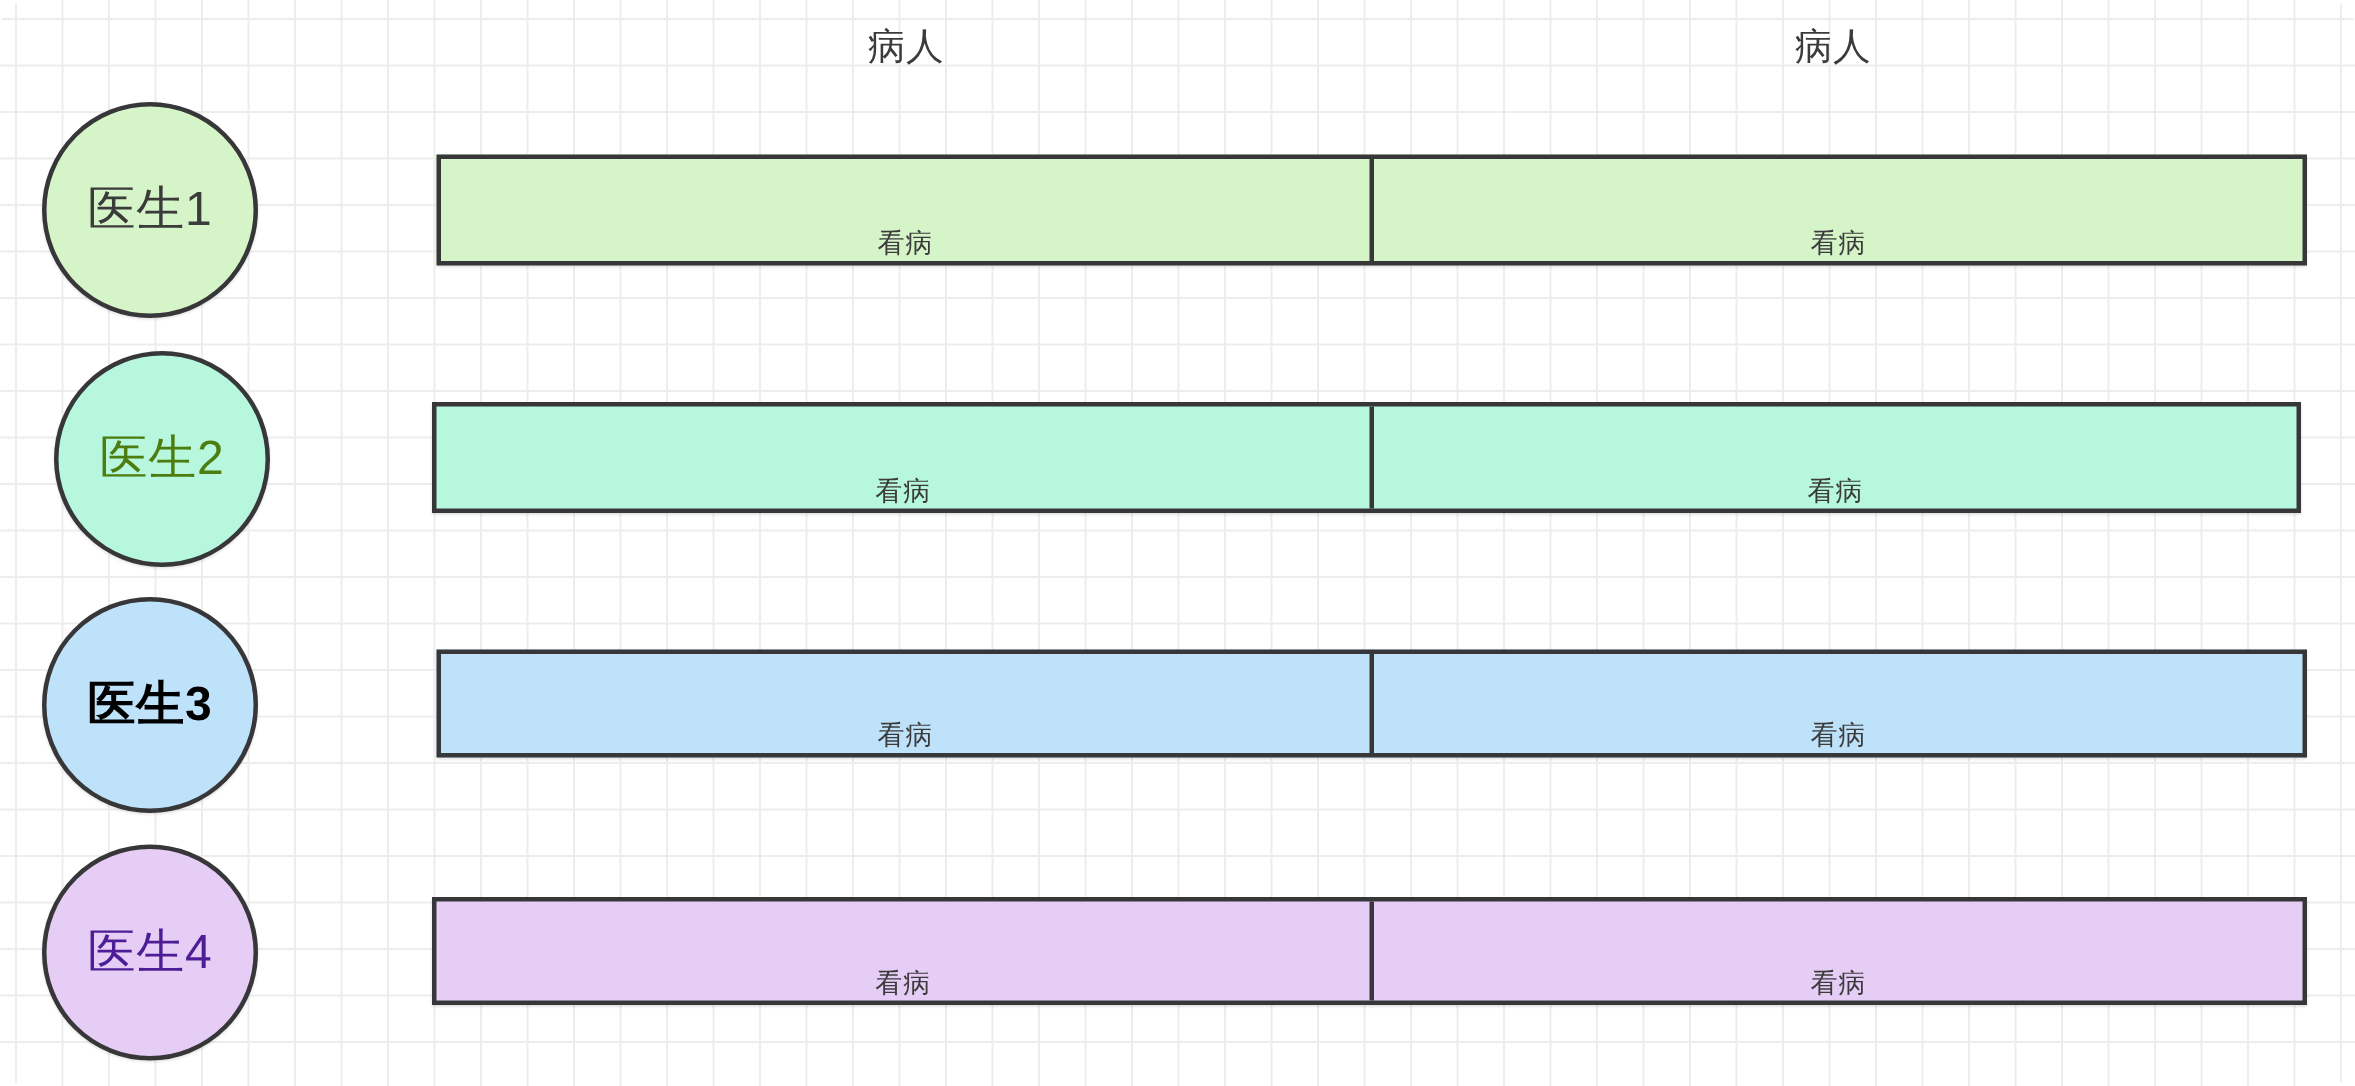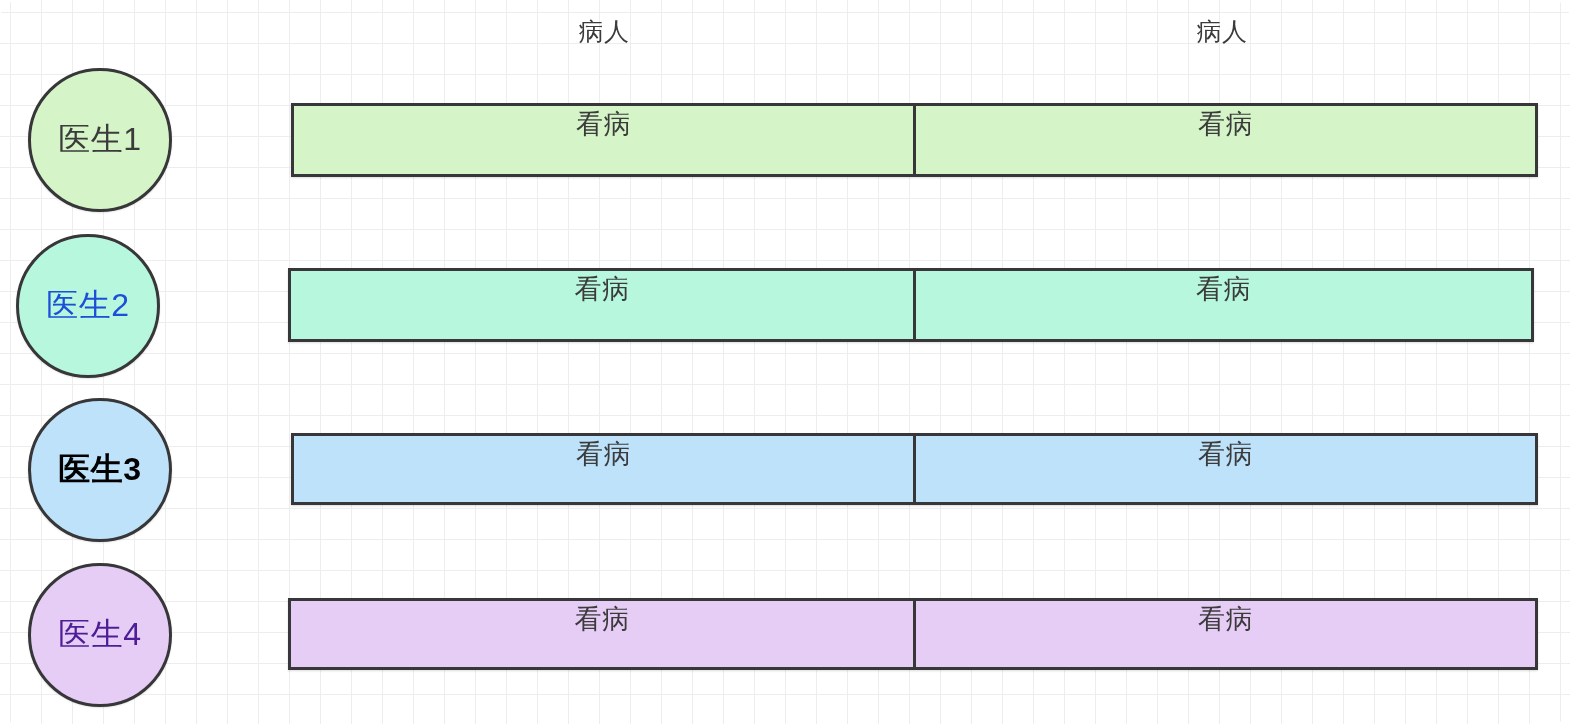--- a/index.html
+++ b/index.html
@@ -64,23 +64,23 @@
   
   .bar {
     position: absolute;
     display: flex;
     border: 3px solid #37373a;
     box-sizing: border-box;
     box-shadow: 0 1px 2px rgba(0,0,0,0.14);
   }
   .bar-seg {
     display: flex;
-    align-items: flex-start;
+    align-items: flex-end;
     justify-content: center;
-    font-size: 27px;
+    font-size: 18px;
     color: #3b3b3b;
     letter-spacing: 0.5px;
     box-sizing: border-box;
     white-space: nowrap;
   }
   .bar-seg + .bar-seg {
     border-left: 3px solid #37373a;
   }
 </style>
 </head>
@@ -91,21 +91,21 @@
   <div class="col-header" style="left: 604px; top: 16px;">
     <span>病人</span>
   </div>
   <div class="col-header" style="left: 1222px; top: 16px;">
     <span>病人</span>
   </div>
 
   <div class="actor" style="left: 28px; top: 68px; width: 144px; height: 144px; background: rgb(213, 245, 200); border-color: rgb(55, 55, 58); color: rgb(59, 59, 59);">
     <span>医生1</span>
   </div>
-  <div class="actor" style="left: 16px; top: 234px; width: 144px; height: 144px; background: rgb(182, 247, 221); border-color: rgb(55, 55, 58); color: #1d4ed8;">
+  <div class="actor" style="left: 36px; top: 234px; width: 144px; height: 144px; background: rgb(182, 247, 221); border-color: rgb(55, 55, 58); color: #4d7c0f;">
     <span>医生2</span>
   </div>
   <div class="actor" style="left: 28px; top: 398px; width: 144px; height: 144px; background: rgb(191, 226, 251); border-color: rgb(55, 55, 58); color: #000000; font-weight: bold;">
     <span>医生3</span>
   </div>
   <div class="actor" style="left: 28px; top: 563px; width: 144px; height: 144px; background: rgb(230, 205, 246); border-color: rgb(55, 55, 58); color: #4c1d95;">
     <span>医生4</span>
   </div>
 
   <div class="bar" style="left: 291px; top: 103px; width: 1247px; height: 74px; background: rgb(213, 245, 200); border-color: rgb(55, 55, 58);">

